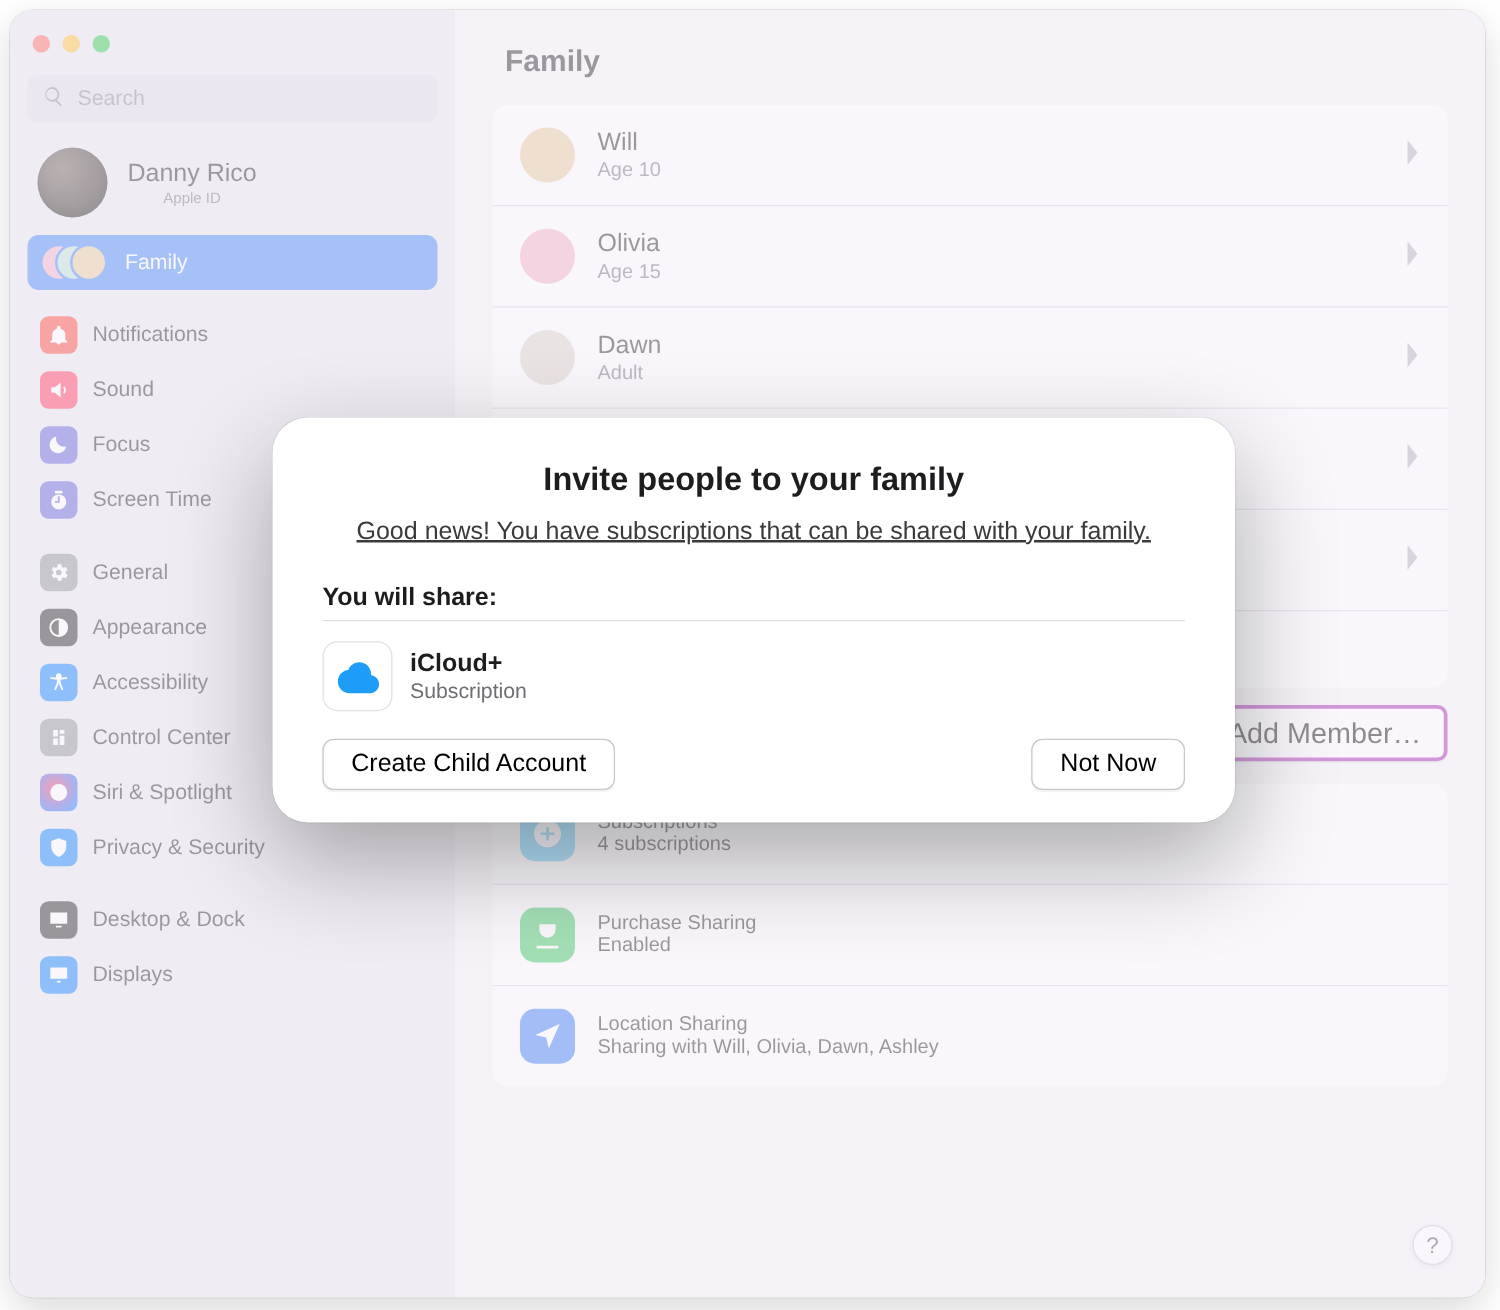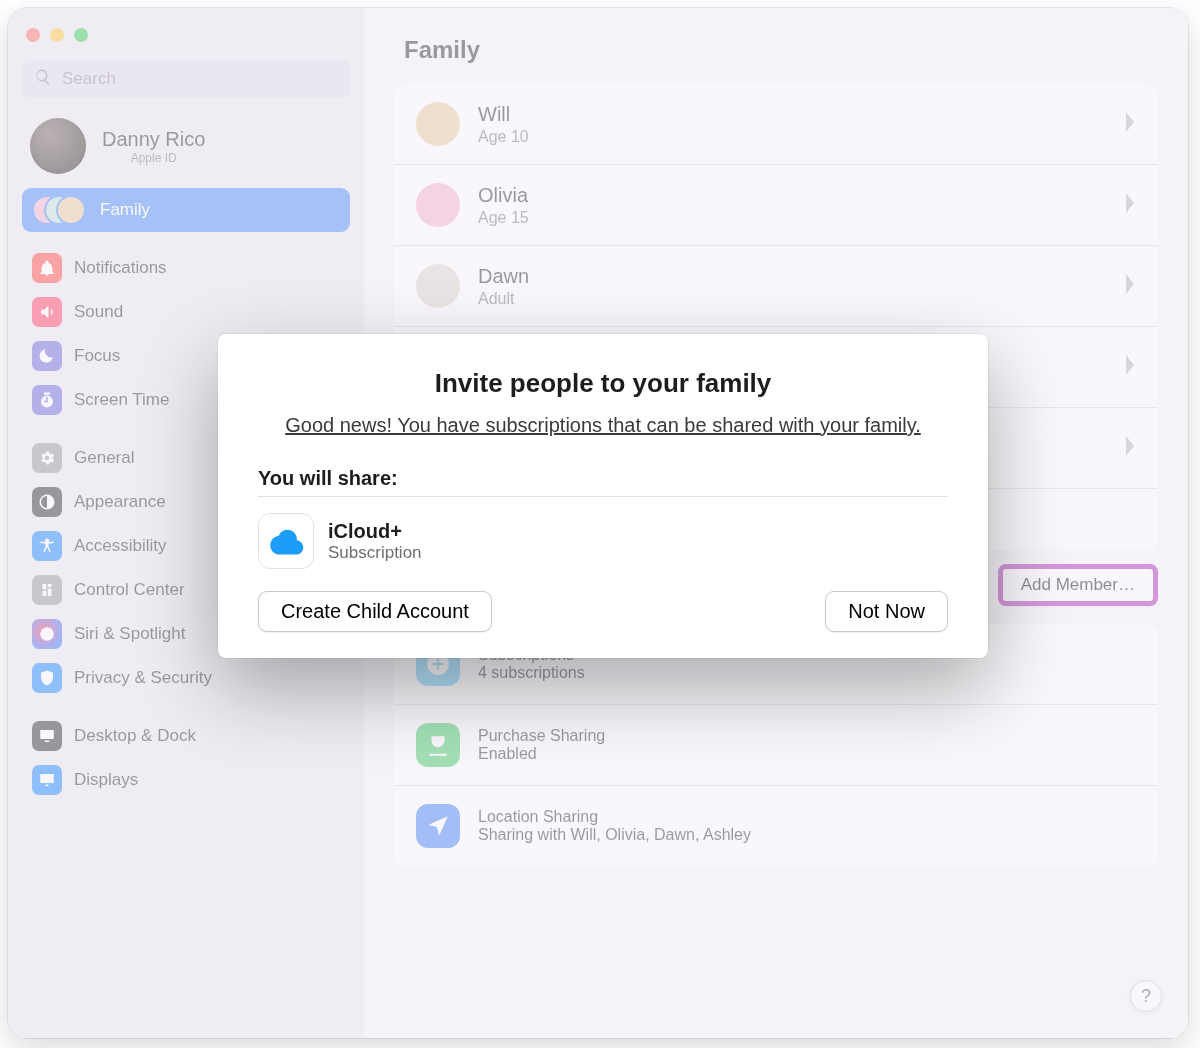--- a/index.html
+++ b/index.html
@@ -135,22 +135,22 @@
   .row .sub{font-size:16px;color:var(--text-secondary);margin-top:2px;}
   .row .chev svg{width:12px;height:20px;fill:#b3afb9;}
   .row.footer {
     color:var(--text-secondary); font-size:16px; line-height:1.45;
     padding:20px 22px 18px;
   }
   .toolbar {
     display:flex; justify-content:flex-end; padding:14px 30px 0;
   }
   .mac-btn {
-    background:#fff; border:5px solid #a21caf; border-radius:8px;
-    padding:6px 18px; font-size:17px;
+    background:#fff; border:3px solid #a21caf; border-radius:8px;
+    padding:6px 18px; font-size:23px;
     box-shadow:0 1px 1px rgba(0,0,0,.05);
   }
   .section-list {
     margin:18px 30px 0; background:var(--card-bg); border-radius:12px;
   }
   .srow{
     display:flex; align-items:center; padding:18px 22px;
     border-top:1px solid var(--row-border);
   }
   .srow:first-child{border-top:none;}
@@ -176,21 +176,21 @@
   
   .dim {
     position:absolute; inset:0; background:rgba(245,242,248,.58);
     pointer-events:none;
   }
 
   
   .modal {
     position:absolute;
     left:210px; width:770px; top:326px;
-    background:#fff; border-radius:8px;
+    background:#fff; border-radius:28px;
     box-shadow: 0 30px 80px rgba(0,0,0,.32), 0 0 0 .5px rgba(0,0,0,.1);
     padding:34px 40px 26px;
   }
   .modal h1{
     margin:0 0 12px; text-align:center; font-size:26px; font-weight:700;
   }
   .modal .lead{
     text-align:center; font-size:20px; color:#3a3a3c; line-height:1.4;
     margin:0 auto 28px; max-width:640px;text-decoration:underline;
   }

